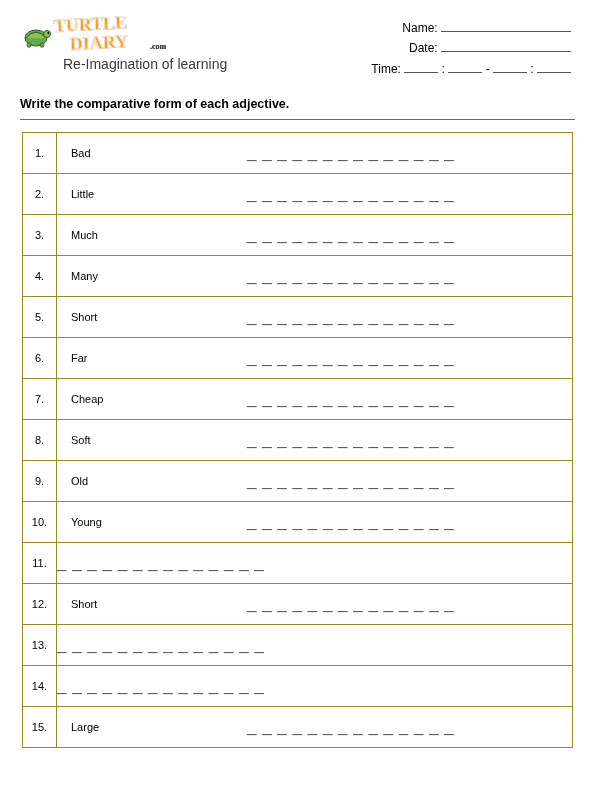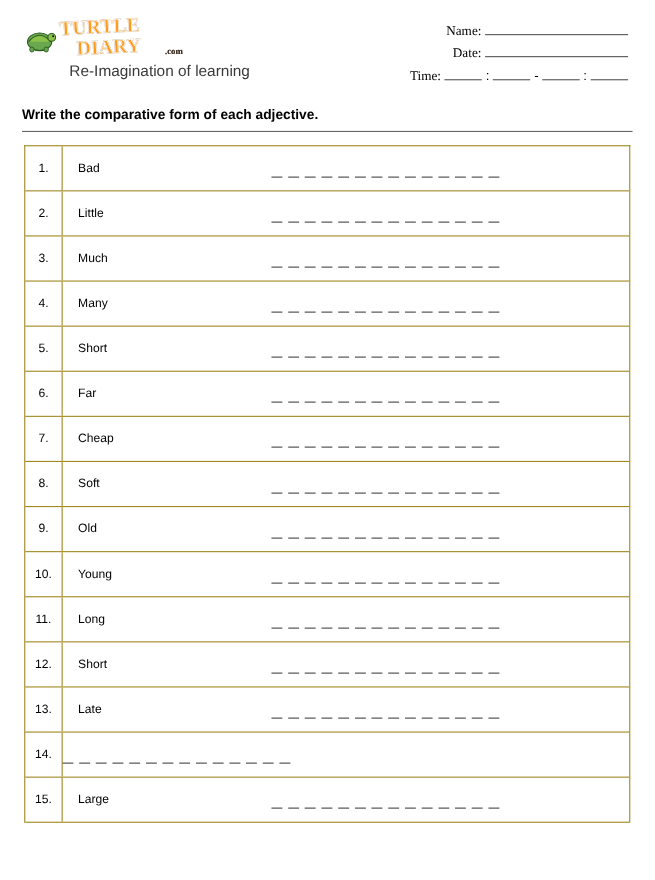--- a/index.html
+++ b/index.html
@@ -31,21 +31,21 @@
       text-align: right;
     }
     .meta {
       flex: 0 0 auto;
       font-size: 12px;
       line-height: 1.7;
       text-align: right;
       padding-top: 4px;
       padding-right: 4px;
     }
-    .meta .label { display: inline; font-family: Liberation Serif, serif; }
+    .meta .label { display: inline; }
     .meta .line { display: inline-block; border-bottom: 1px solid #555; height: 10px; vertical-align: baseline; }
     .meta-row { white-space: nowrap; }
     .instruction {
       margin-top: 18px;
       font-size: 12.5px;
       font-weight: bold;
       padding-bottom: 6px;
     }
     .divider {
       border: none;
@@ -195,31 +195,29 @@
         <div class="word-cell">Old</div>
         <div class="blank-cell">_ _  _ _  _ _  _ _  _ _  _ _  _ _</div>
       </div>
       <div class="row">
         <div class="num-cell">10.</div>
         <div class="word-cell">Young</div>
         <div class="blank-cell">_ _  _ _  _ _  _ _  _ _  _ _  _ _</div>
       </div>
       <div class="row">
         <div class="num-cell">11.</div>
-        <div class="word-cell">Long</div>
         <div class="blank-cell">_ _  _ _  _ _  _ _  _ _  _ _  _ _</div>
       </div>
       <div class="row">
         <div class="num-cell">12.</div>
         <div class="word-cell">Short</div>
         <div class="blank-cell">_ _  _ _  _ _  _ _  _ _  _ _  _ _</div>
       </div>
       <div class="row">
         <div class="num-cell">13.</div>
-        <div class="word-cell">Late</div>
         <div class="blank-cell">_ _  _ _  _ _  _ _  _ _  _ _  _ _</div>
       </div>
       <div class="row">
         <div class="num-cell">14.</div>
         <div class="blank-cell">_ _  _ _  _ _  _ _  _ _  _ _  _ _</div>
       </div>
       <div class="row">
         <div class="num-cell">15.</div>
         <div class="word-cell">Large</div>
         <div class="blank-cell">_ _  _ _  _ _  _ _  _ _  _ _  _ _</div>

